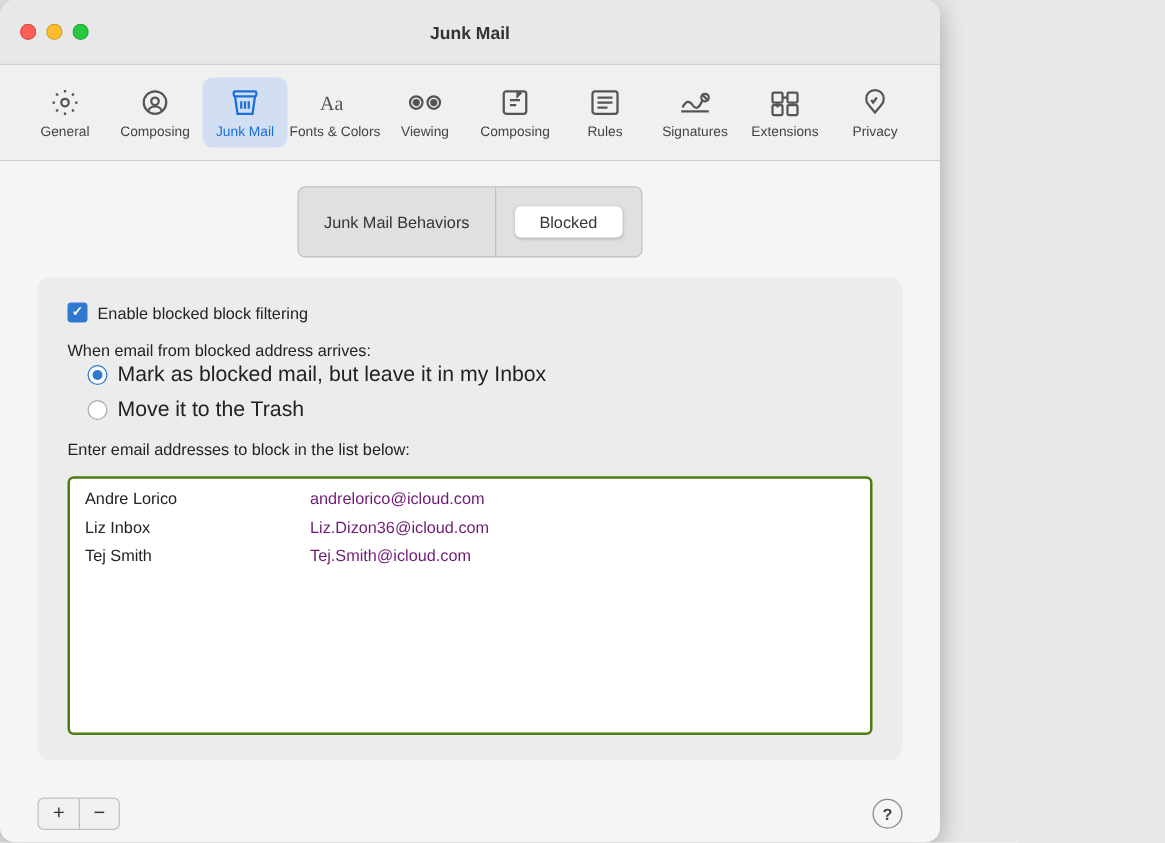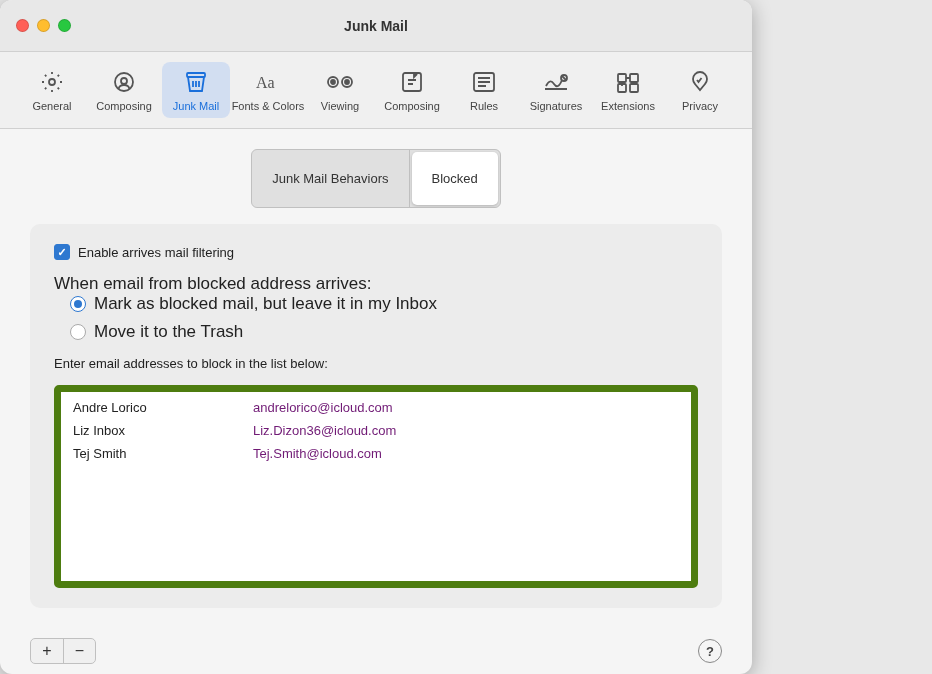--- a/index.html
+++ b/index.html
@@ -130,34 +130,34 @@
     .segmented-control {
       display: flex;
       align-self: center;
       border: 1px solid #c0c0c0;
       border-radius: 6px;
       overflow: hidden;
       background: #e0e0e0;
     }
 
     .segment {
-      padding: 19px 20px;
+      padding: 5px 20px;
       font-size: 13px;
       cursor: pointer;
       color: #333;
       background: transparent;
       border: none;
       outline: none;
     }
 
     .segment.active {
       background: white;
       box-shadow: 0 1px 3px rgba(0,0,0,0.2);
       border-radius: 5px;
-      margin: 2px;
+      margin: 15px;
     }
 
     .segment-divider {
       width: 1px;
       background: #c0c0c0;
       align-self: stretch;
     }
 
     
     .panel {
@@ -203,21 +203,21 @@
       line-height: 1;
     }
 
     .checkbox-label {
       font-size: 13px;
       color: #222;
     }
 
     
     .section-label {
-      font-size: 17px;
+      font-size: 13px;
       color: #222;
     }
 
     
     .radio-group {
       display: flex;
       flex-direction: column;
       gap: 8px;
       padding-left: 16px;
     }
@@ -260,21 +260,21 @@
     }
 
     
     .list-section-label {
       font-size: 13px;
       color: #222;
     }
 
     .email-list {
       background: white;
-      border: 7px solid #4d7c0f;
+      border: 2px solid #4d7c0f;
       border-radius: 5px;
       flex: 1;
       overflow-y: auto;
       padding: 4px 0;
     }
 
     .email-list-item {
       display: flex;
       align-items: center;
       padding: 4px 12px;
@@ -473,21 +473,21 @@
     <div class="segmented-control">
       <button class="segment">Junk Mail Behaviors</button>
       <div class="segment-divider"></div>
       <button class="segment active">Blocked</button>
     </div>
 
     <div class="panel">
 
       <div class="checkbox-row">
         <div class="checkbox checked"></div>
-        <span class="checkbox-label">Enable arrives mail filtering</span>
+        <span class="checkbox-label">Enable blocked block filtering</span>
       </div>
 
       <div>
         <span class="section-label">When email from blocked address arrives:</span>
         
         <div class="radio-group">
           <div class="radio-row">
             <div class="radio selected"></div>
             <span class="radio-label">Mark as blocked mail, but leave it in my Inbox</span>
           </div>

